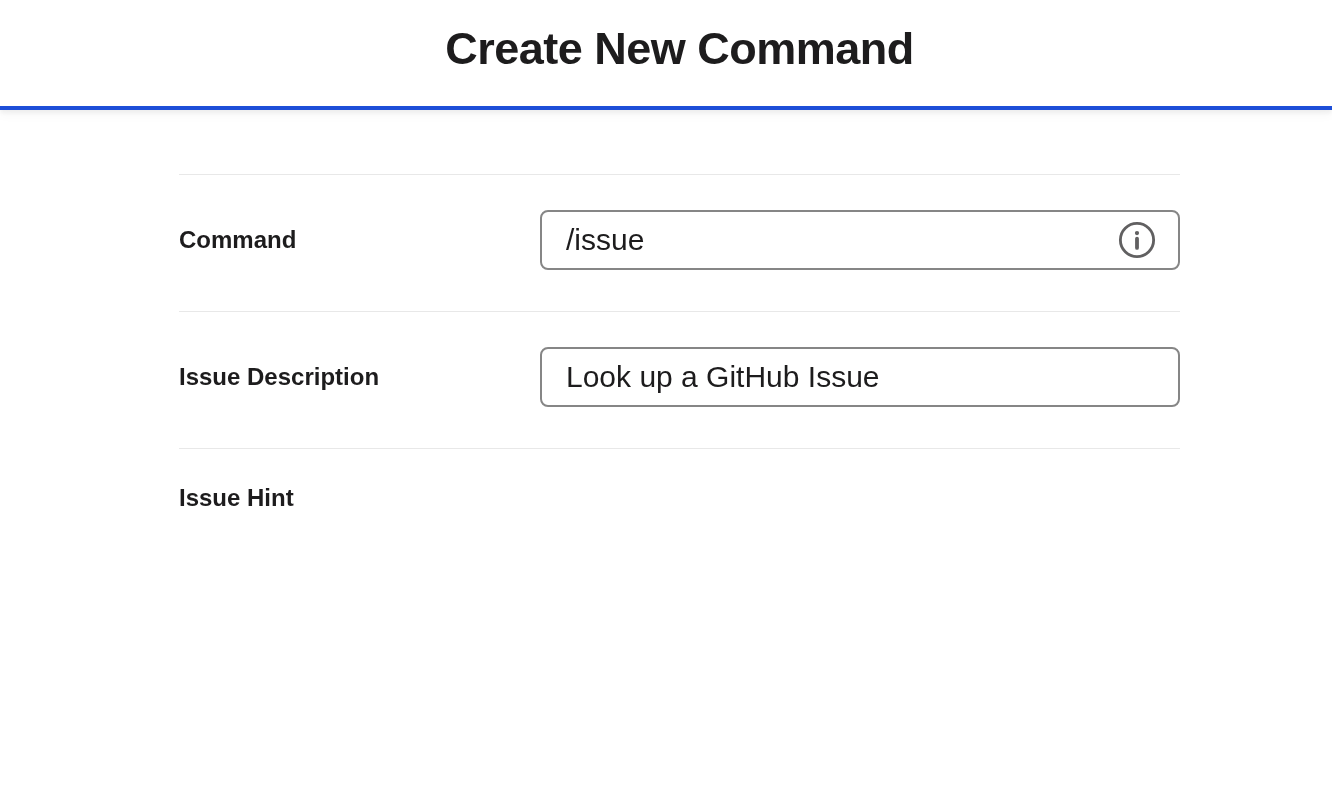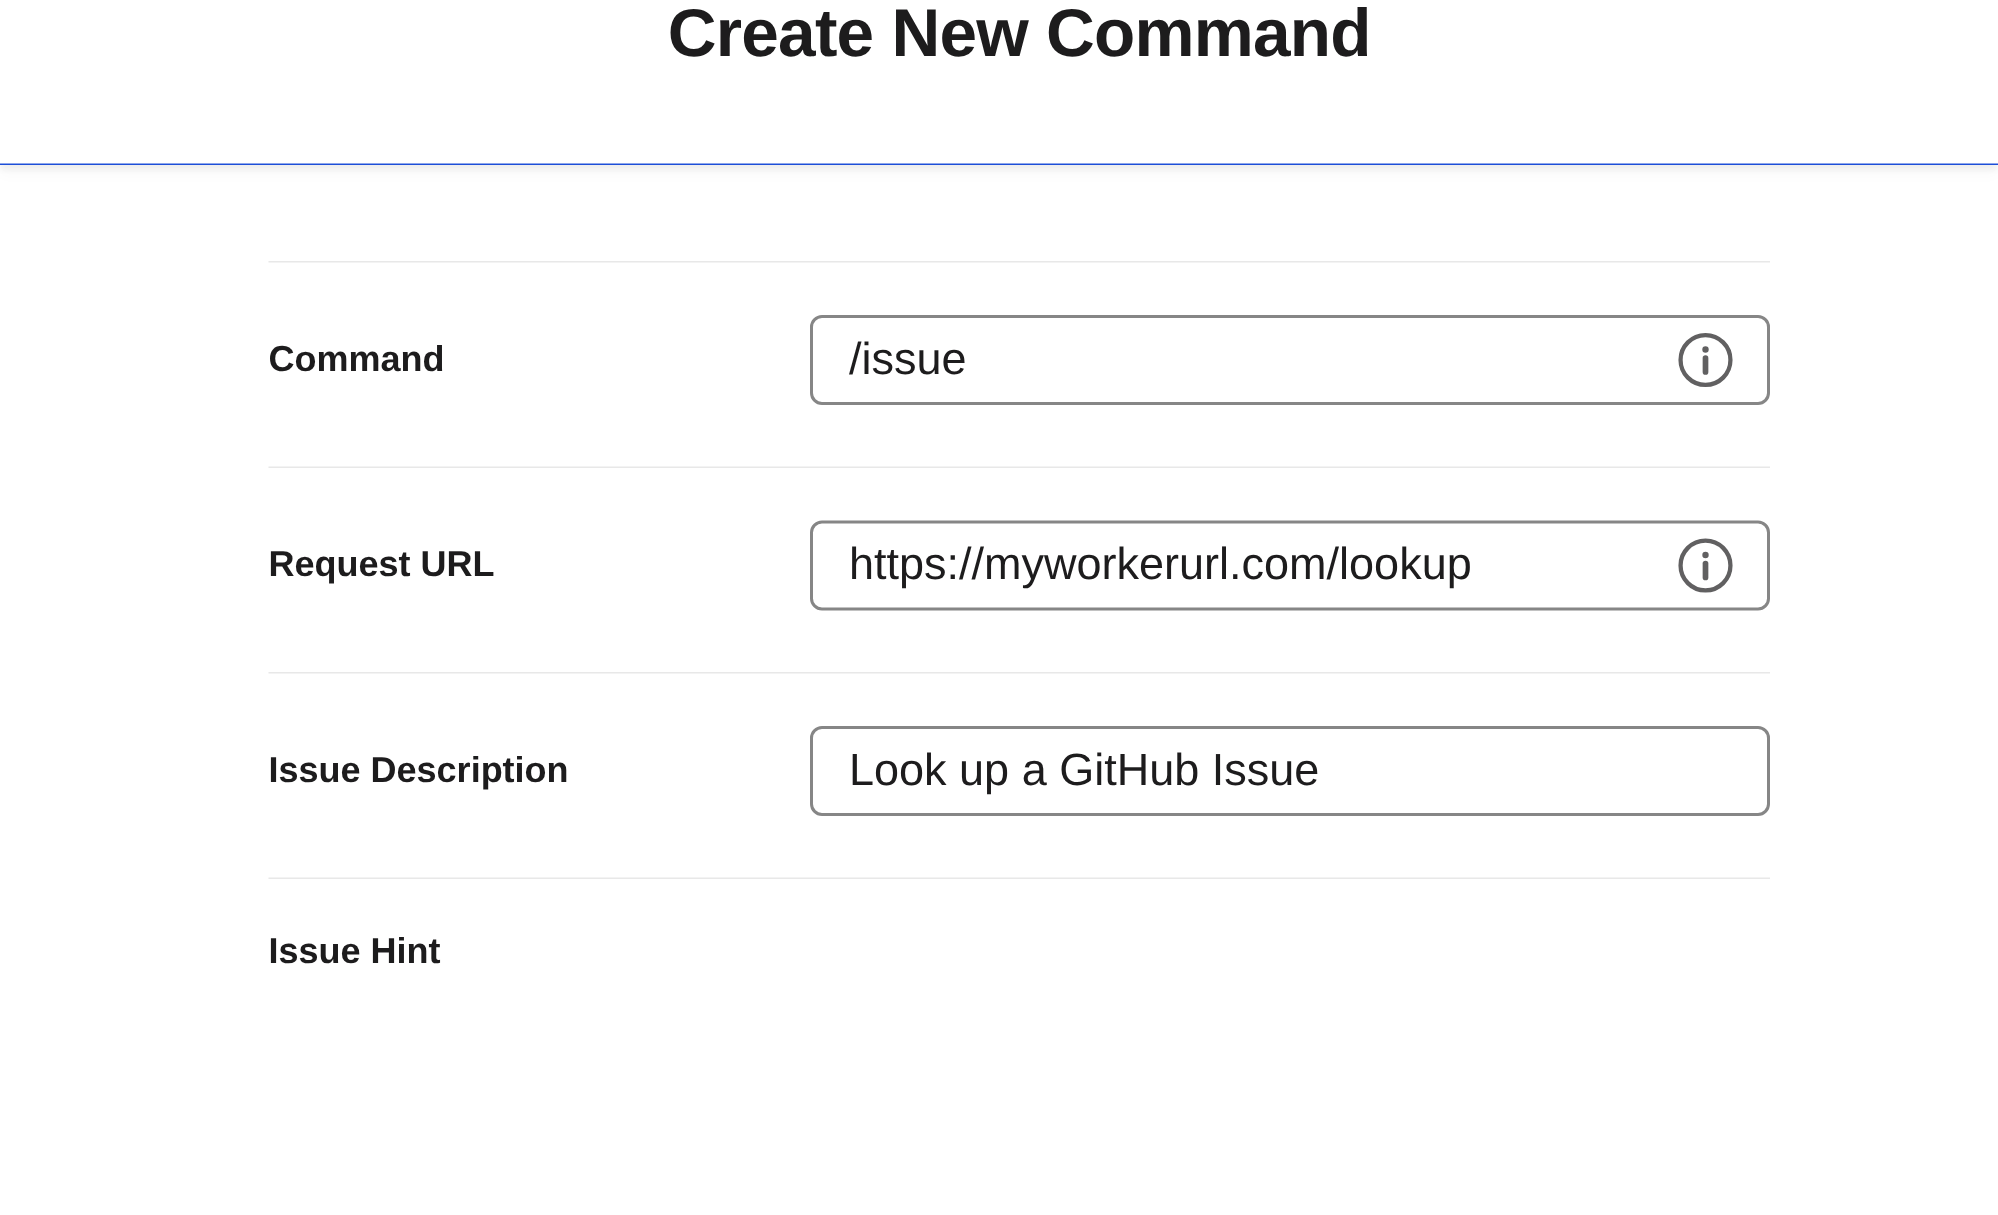--- a/index.html
+++ b/index.html
@@ -7,24 +7,24 @@
     width: 1332px;
     height: 810px;
     background: #ffffff;
     font-family: "Liberation Sans", sans-serif;
     overflow: hidden;
   }
   .page-header {
     height: 110px;
     width: 100%;
     background: #ffffff;
-    border-bottom: 1px solid #1d4ed8;
+    border-bottom: 4px solid #1d4ed8;
     box-shadow: 0 3px 4px rgba(0,0,0,0.05), 0 7px 9px rgba(0,0,0,0.025);
     display: flex;
-    align-items: flex-start;
+    align-items: center;
     position: relative;
     z-index: 2;
   }
   .header-inner {
     margin-left: 179px;
     width: 1001px;
     text-align: center;
   }
   .page-title {
     font-size: 45px;
@@ -110,33 +110,20 @@
         <input class="text-input" type="text" value="/issue" style="">
         <svg class="info-icon" viewBox="0 0 24 24">
           <circle cx="12" cy="12" r="10.5" fill="none" stroke="#616061" stroke-width="1.8"></circle>
           <circle cx="12" cy="7.6" r="1.35" fill="#616061"></circle>
           <line x1="12" y1="11.2" x2="12" y2="17" stroke="#616061" stroke-width="2.4" stroke-linecap="round"></line>
         </svg>
       </div>
     </div>
   </div>
 
-  <div class="form-row">
-    <label class="field-label">Request URL</label>
-    <div class="field-col">
-      <div class="input-wrap">
-        <input class="text-input" type="text" value="https://myworkerurl.com/lookup" style="">
-        <svg class="info-icon" viewBox="0 0 24 24">
-          <circle cx="12" cy="12" r="10.5" fill="none" stroke="#616061" stroke-width="1.8"></circle>
-          <circle cx="12" cy="7.6" r="1.35" fill="#616061"></circle>
-          <line x1="12" y1="11.2" x2="12" y2="17" stroke="#616061" stroke-width="2.4" stroke-linecap="round"></line>
-        </svg>
-      </div>
-    </div>
-  </div>
 
   <div class="form-row">
     <label class="field-label">Issue Description</label>
     <div class="field-col">
       <div class="input-wrap">
         <input class="text-input no-icon" type="text" value="Look up a GitHub Issue" style="">
       </div>
     </div>
   </div>
 

